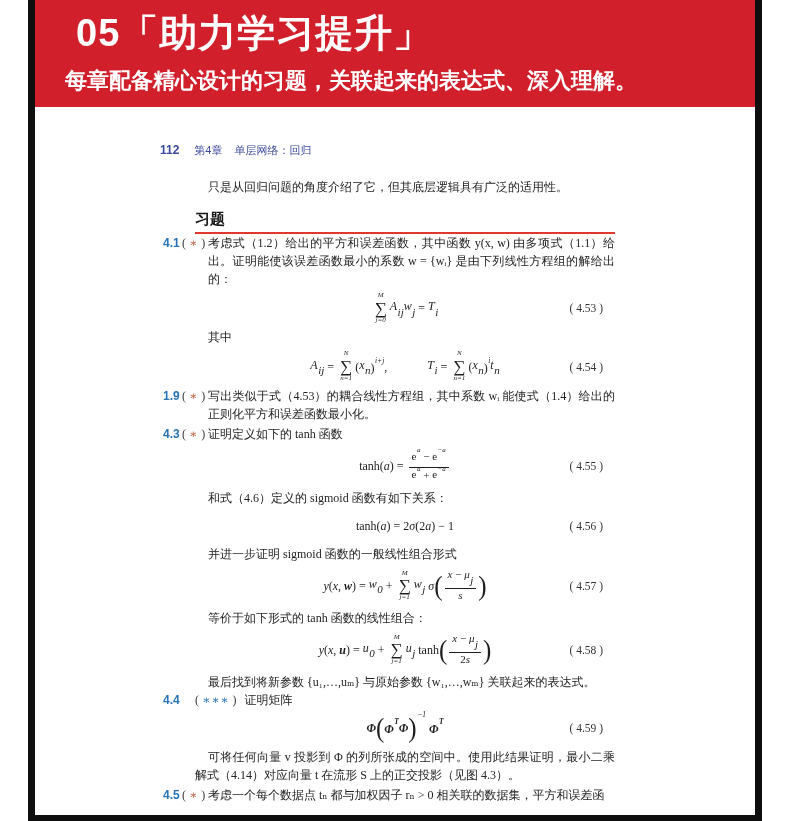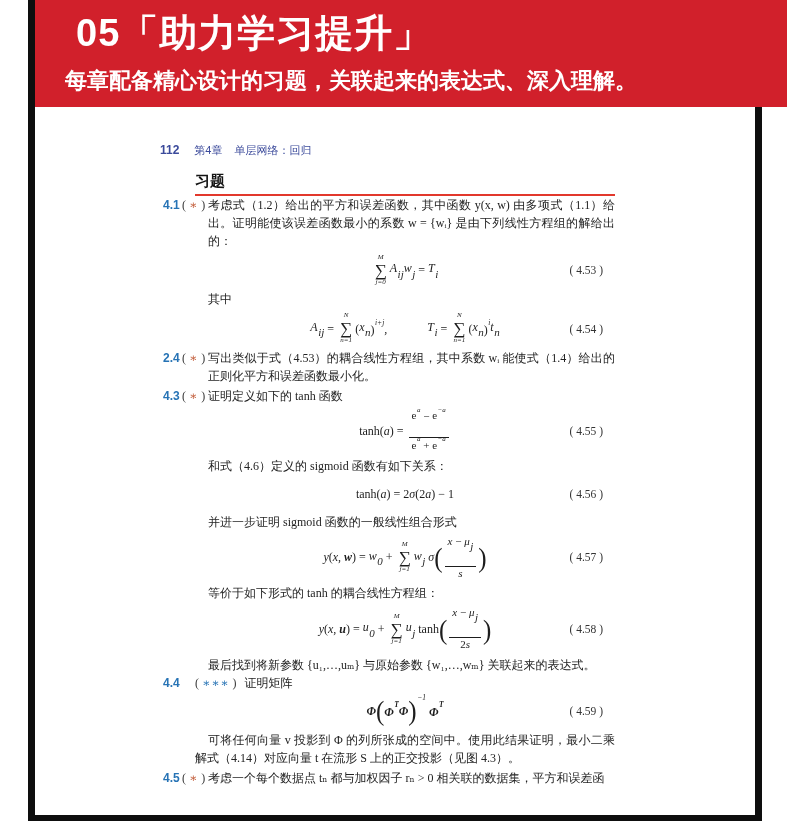--- a/index.html
+++ b/index.html
@@ -6,21 +6,21 @@
   body{
     width:790px;height:821px;position:relative;overflow:hidden;background:#ffffff;
     font-family:"Liberation Serif","DejaVu Serif","DejaVu Sans",serif;color:#232323;
   }
   
   .frame-l{position:absolute;left:28px;top:0;width:7px;height:821px;background:#0e0e0e;}
   .frame-r{position:absolute;left:755px;top:0;width:7px;height:821px;background:#0e0e0e;}
   .frame-b{position:absolute;left:28px;top:815px;width:734px;height:6px;background:#0e0e0e;}
   
   .banner{position:absolute;left:35px;top:0;width:720px;height:107px;background:#d1202b;color:#fff;
-          font-family:"Liberation Sans","DejaVu Sans",sans-serif;padding-left:32px;}
+          font-family:"Liberation Sans","DejaVu Sans",sans-serif;}
   .banner-title{position:absolute;left:41px;top:8px;font-size:38px;font-weight:800;letter-spacing:1px;white-space:nowrap;}
   .banner-sub{position:absolute;left:30px;top:66px;font-size:22px;font-weight:700;white-space:nowrap;}
   
   .page{position:absolute;left:35px;top:107px;width:720px;height:564px;background:#fff;}
   .runhead{margin:36px 0 0 125px;font-family:"Liberation Sans","DejaVu Sans",sans-serif;
            color:#3b4a9b;font-size:11px;line-height:15px;}
   .runhead .pg{font-weight:bold;margin-right:15px;font-size:12px;}
   .runhead .ch{margin-right:12px;}
   .content{margin-left:160px;width:420px;font-size:12px;line-height:18px;text-align:justify;}
   .intro{margin:20px 0 0 0;text-indent:13px;}
@@ -46,21 +46,21 @@
   .mt{white-space:pre;}
   .it{font-style:italic;}
   .bold{font-weight:bold;}
   .math sub{font-size:11px;font-style:italic;position:relative;bottom:-2px;margin-left:0.5px;}
   .math sup{font-size:7.5px;font-style:italic;position:relative;top:-4px;margin-left:0.5px;}
   .msum{display:inline-flex;flex-direction:column;align-items:center;margin:0 3px;line-height:1;}
   .mlim{font-size:7px;font-style:italic;line-height:1.1;color:#1d1d1d;}
   .msigma{font-size:17px;line-height:1;}
   .mfrac{display:inline-flex;flex-direction:column;align-items:center;margin:0 2px;}
   .mnum,.mden{font-size:11px;line-height:1.25;display:inline-block;text-align:center;padding:0 3px;}
-  .mnum{border-bottom:1px solid #1d1d1d;padding-bottom:14px;}
+  .mnum{border-bottom:1px solid #1d1d1d;padding-bottom:3px;}
   .mnum .mt,.mden .mt{white-space:pre;}
   .mnum sup,.mden sup{font-size:7px;top:-3px;}
   .mgap{display:inline-block;height:1px;}
   .bigp{font-size:25px;font-weight:400;line-height:1;transform:scaleY(1.08);}
   .bigp sup{font-size:7.5px;top:-9px;}
 </style>
 </head>
 <body>
 
 <div class="frame-l"></div>
@@ -73,20 +73,21 @@
 </div>
 
 <div class="page">
 
   <div class="runhead">
     <span class="pg">112</span><span class="ch">第4章</span><span class="ct">单层网络：回归</span>
   </div>
 
   <div class="content">
 
+    <p class="intro">只是从回归问题的角度介绍了它，但其底层逻辑具有广泛的适用性。</p>
 
     <div class="sec">
       <div class="sec-title">习题</div>
       <div class="sec-rule"></div>
     </div>
 
     <div class="ex">
       <span class="exnum">4.1</span>
       <span class="stars"><span>( </span><span class="star">∗</span><span> )</span></span>
       <span class="extext">考虑式（1.2）给出的平方和误差函数，其中函数 y(x, w) 由多项式（1.1）给出。证明能使该误差函数最小的系数 w = {wᵢ} 是由下列线性方程组的解给出的：</span>
@@ -132,21 +133,21 @@
           </span>
           <span class="mt">(</span>
           <span class="mt it">x<sub>n</sub></span>
           <span class="mt">)<sup>i</sup></span>
           <span class="mt it">t<sub>n</sub></span>
         </span>
       <span class="eqnum">( 4.54 )</span>
     </div>
 
     <div class="ex ex-tight">
-      <span class="exnum">2.4</span>
+      <span class="exnum">1.9</span>
       <span class="stars"><span>( </span><span class="star">∗</span><span> )</span></span>
       <span class="extext">写出类似于式（4.53）的耦合线性方程组，其中系数 wᵢ 能使式（1.4）给出的正则化平方和误差函数最小化。</span>
     </div>
 
     <div class="ex ex-tight">
       <span class="exnum">4.3</span>
       <span class="stars"><span>( </span><span class="star">∗</span><span> )</span></span>
       <span class="extext">证明定义如下的 tanh 函数</span>
     </div>
 
@@ -201,21 +202,21 @@
           <span class="mt bigp">(</span>
           <span class="mfrac">
             <span class="mnum"><span class="mt it">x</span><span class="mt"> − </span><span class="mt it">μ<sub>j</sub></span></span>
             <span class="mden"><span class="mt it">s</span></span>
           </span>
           <span class="mt bigp">)</span>
         </span>
       <span class="eqnum">( 4.57 )</span>
     </div>
 
-    <p class="cont">等价于如下形式的 tanh 的耦合线性方程组：</p>
+    <p class="cont">等价于如下形式的 tanh 函数的线性组合：</p>
 
     <div class="eqrow tall">
       <span class="math">
           <span class="mt it">y</span>
           <span class="mt">(</span>
           <span class="mt it">x</span>
           <span class="mt">, </span>
           <span class="mt it bold">u</span>
           <span class="mt">) = </span>
           <span class="mt it">u<sub>0</sub></span>

